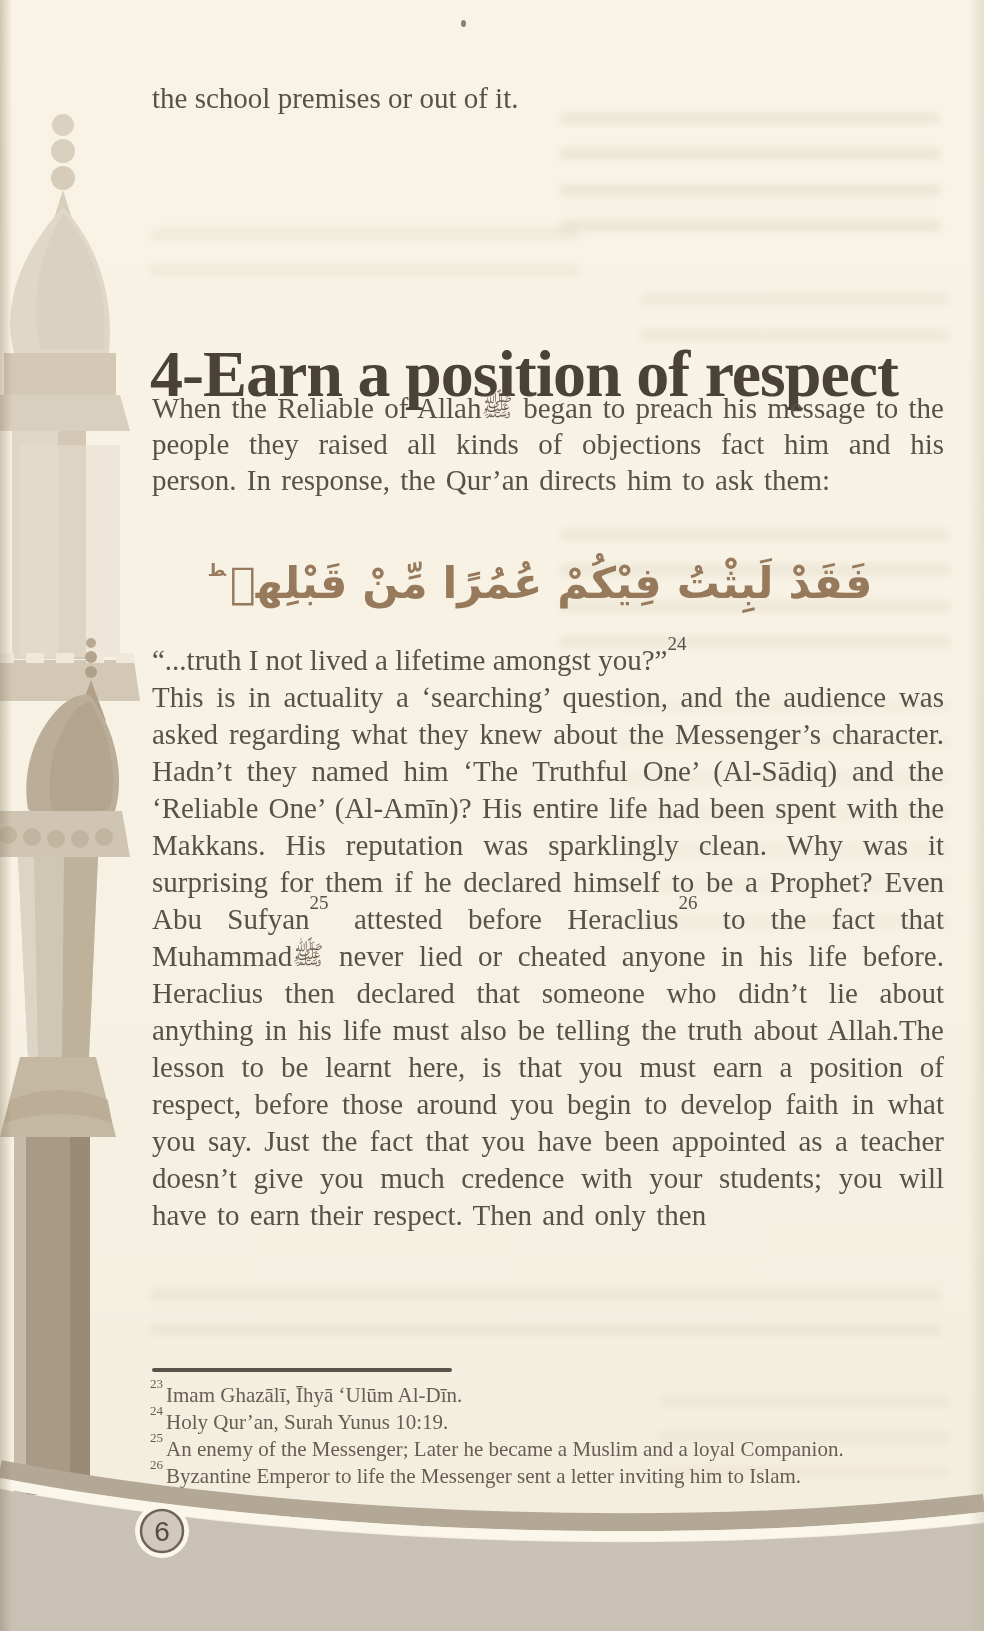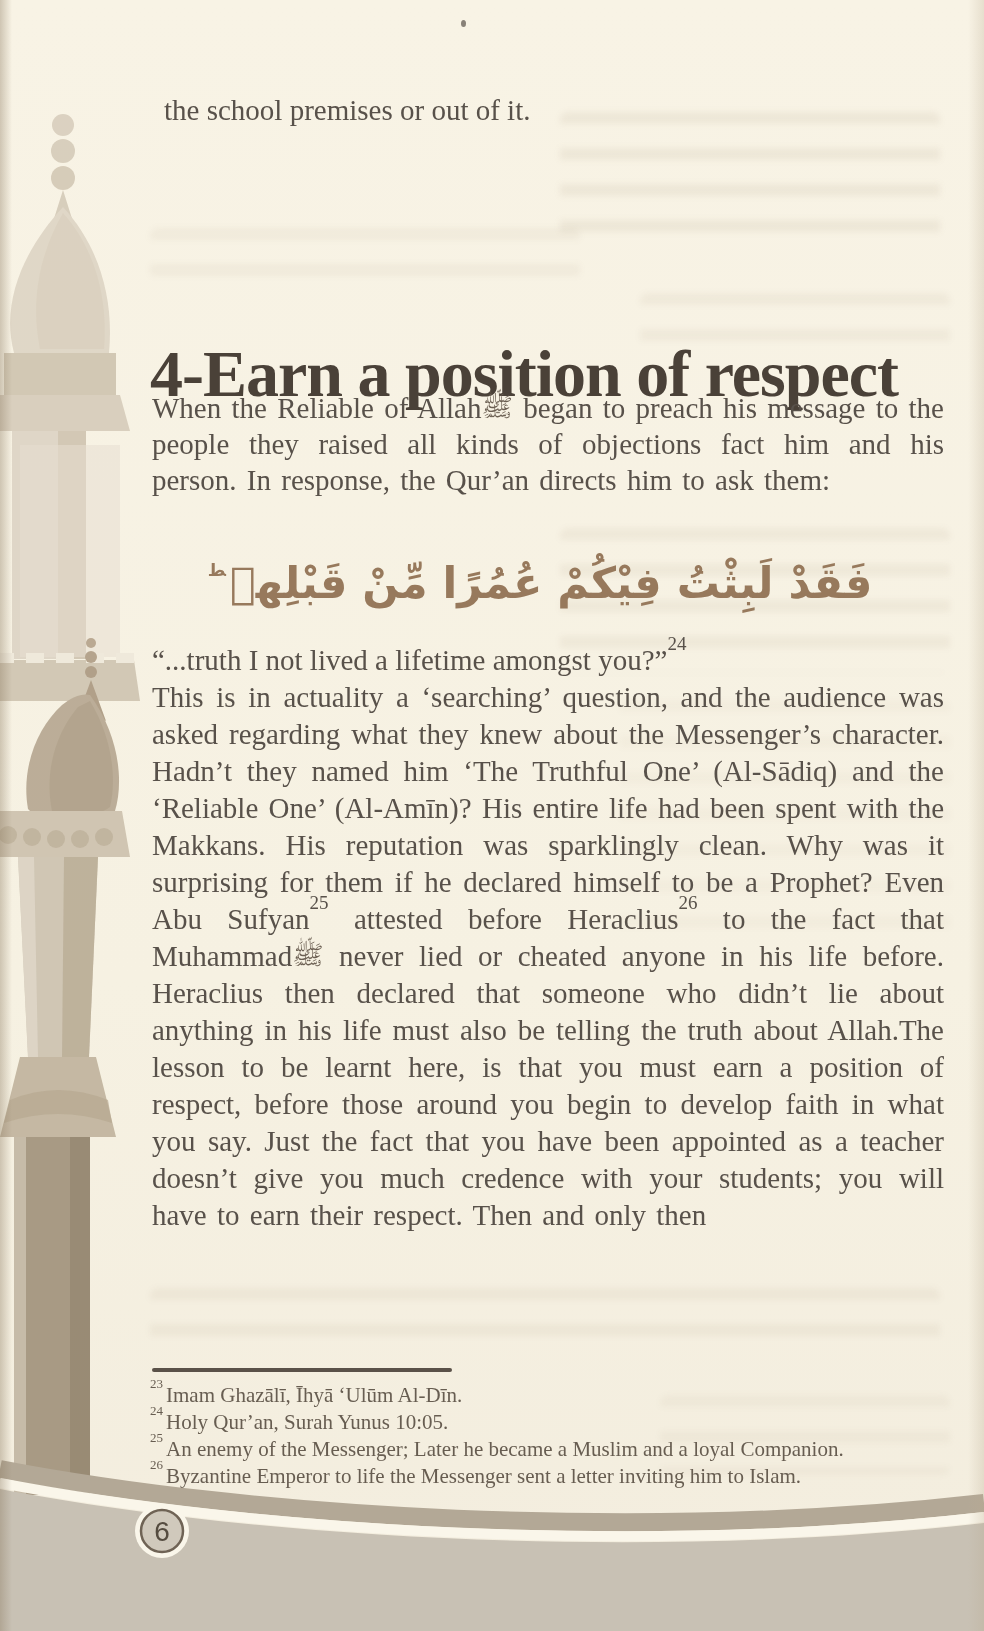--- a/index.html
+++ b/index.html
@@ -19,21 +19,21 @@
     background:linear-gradient(to left,rgba(185,170,145,.28),rgba(185,170,145,0));z-index:5;}
   .scan-dot{position:absolute;left:461px;top:20px;width:5px;height:7px;border-radius:50%;
     background:#4c443e;opacity:.65;z-index:4;}
   .ghost{position:absolute;z-index:0;pointer-events:none;
     background:repeating-linear-gradient(to bottom,rgba(150,130,100,.20) 0 12px,rgba(150,130,100,0) 12px 36px);
     filter:blur(3px);opacity:.5;border-radius:8px;}
   
   .textlayer{position:absolute;left:0;top:0;width:100%;height:100%;z-index:2;}
   .blk{position:absolute;left:152px;width:792px;font-size:29px;line-height:36px;}
   .just{text-align:justify;word-spacing:3px;}
-  .p-top-line{margin:12px;}
+  .p-top-line{margin:0;}
   .heading{position:absolute;left:150px;top:302px;width:820px;
     font-size:66px;line-height:56px;font-weight:bold;color:#4a4138;letter-spacing:-1px;}
   .arabic{position:absolute;left:0;top:548px;width:100%;text-align:center;
     direction:rtl;font-family:"DejaVu Sans",sans-serif;
     font-size:43px;line-height:70px;color:#97795c;font-weight:bold;z-index:2;padding-left:48px;}
   .waqf{font-size:17px;position:relative;top:-22px;margin-right:4px;color:#97795c;}
   sup.ref{font-size:19px;line-height:0;position:relative;top:-9px;letter-spacing:0;}
   .pbuh{font-family:"DejaVu Sans",sans-serif;font-size:26px;line-height:0;
     color:#6b5f52;position:relative;top:-2px;}
   .quote-line{position:absolute;left:152px;top:642px;width:792px;font-size:29px;line-height:36px;}
@@ -127,21 +127,21 @@
     <div class="arabic"><span>فَقَدْ لَبِثْتُ فِيْكُمْ عُمُرًا مِّنْ قَبْلِهٖ</span><span class="waqf">ط</span></div>
 
     <div class="quote-line"><span>“...truth I not lived a lifetime amongst you?”</span><sup class="ref">24</sup></div>
 
     <div class="blk just p-body"><span>This is in actuality a ‘searching’ question, and the audience was asked regarding what they knew about the Messenger’s character. Hadn’t they named him ‘The Truthful One’ (Al-Sādiq) and the ‘Reliable One’ (Al-Amīn)? His entire life had been spent with the Makkans. His reputation was sparklingly clean. Why was it surprising for them if he declared himself to be a Prophet? Even Abu Sufyan</span><sup class="ref">25</sup><span> attested before Heraclius</span><sup class="ref">26</sup><span>  to the fact that Muhammad</span><span class="pbuh">ﷺ</span><span> never lied or cheated anyone in his life before. Heraclius then declared that someone who didn’t lie about anything in his life must also be telling the truth about Allah.The lesson to be learnt here, is that you must earn a position of respect, before those around you begin to develop faith in what you say. Just the fact that you have been appointed as a teacher doesn’t give you much credence with your students; you will have to earn their respect. Then and only then</span></div>
 
     <div class="fn-rule"></div>
 
     <div class="footnotes">
       <p class="footnote"><sup>23</sup><span>Imam Ghazālī, Īhyā ‘Ulūm Al-Dīn.</span></p>
-      <p class="footnote"><sup>24</sup><span>Holy Qur’an, Surah Yunus 10:05.</span></p>
+      <p class="footnote"><sup>24</sup><span>Holy Qur’an, Surah Yunus 10:19.</span></p>
       <p class="footnote"><sup>25</sup><span>An enemy of the Messenger; Later he became a Muslim and a loyal Companion.</span></p>
       <p class="footnote"><sup>26</sup><span>Byzantine Emperor to life the Messenger sent a letter inviting him to Islam.</span></p>
     </div>
   </div>
 
   <svg class="band-svg" width="984" height="1631" viewBox="0 0 984 1631">
     <path d="M0,1469 C250,1517 640,1542 984,1503" stroke="#b3a896" stroke-width="18" fill="none"></path>
     <path d="M0,1483 C250,1531 640,1556 984,1517" stroke="#faf6ea" stroke-width="10" fill="none"></path>
     <path d="M0,1489 C250,1537 640,1562 984,1523 L984,1631 L0,1631 Z" fill="#c8c1b4"></path>
     <g>

